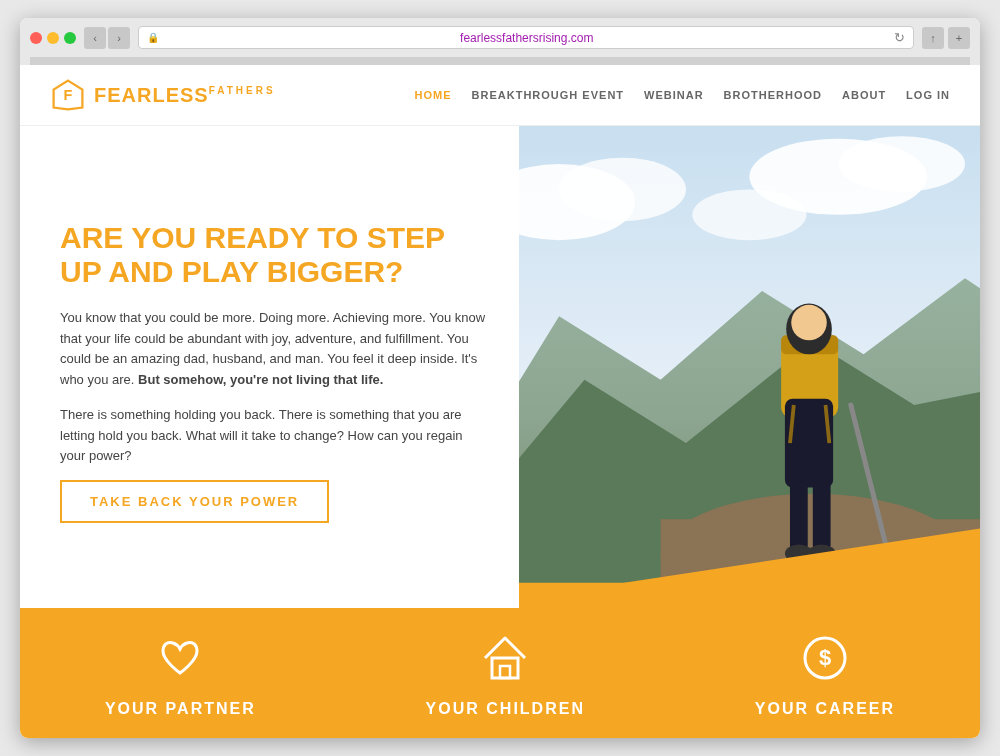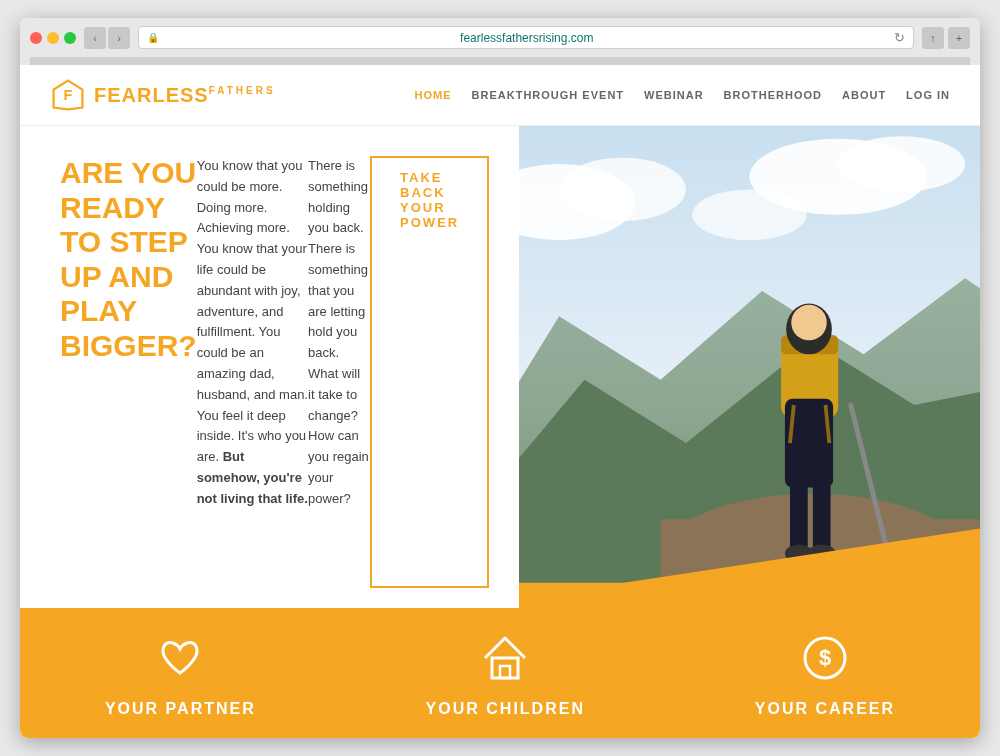--- a/index.html
+++ b/index.html
@@ -86,21 +86,21 @@
 
     .lock-icon-small {
       font-size: 10px;
       color: #888;
     }
 
     .address-text {
       flex: 1;
       text-align: center;
       font-size: 12px;
-      color: #0f766e;
+      color: #a21caf;
     }
 
     .refresh-btn {
       font-size: 13px;
       color: #888;
       cursor: pointer;
     }
 
     .browser-actions {
       display: flex;
@@ -203,20 +203,21 @@
       display: flex;
       flex: 1;
       position: relative;
       overflow: hidden;
     }
 
     .hero-left {
       flex: 0 0 52%;
       padding: 30px 30px 20px 40px;
       display: flex;
+      flex-direction: column;
       justify-content: center;
       position: relative;
       z-index: 2;
     }
 
     .hero-headline {
       font-size: 30px;
       font-weight: 900;
       color: #F5A623;
       text-transform: uppercase;

